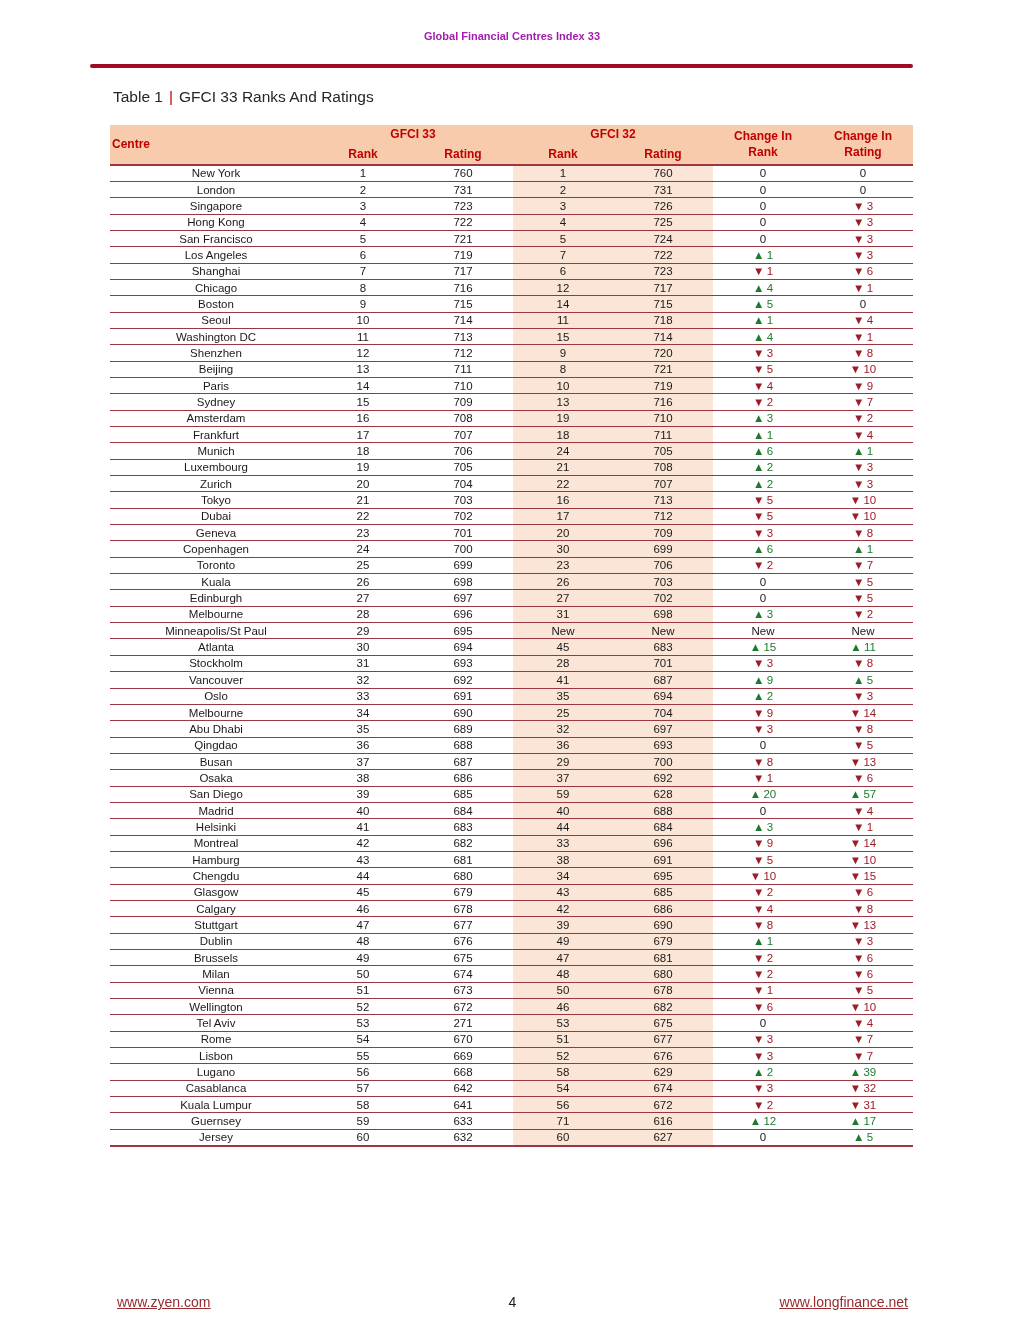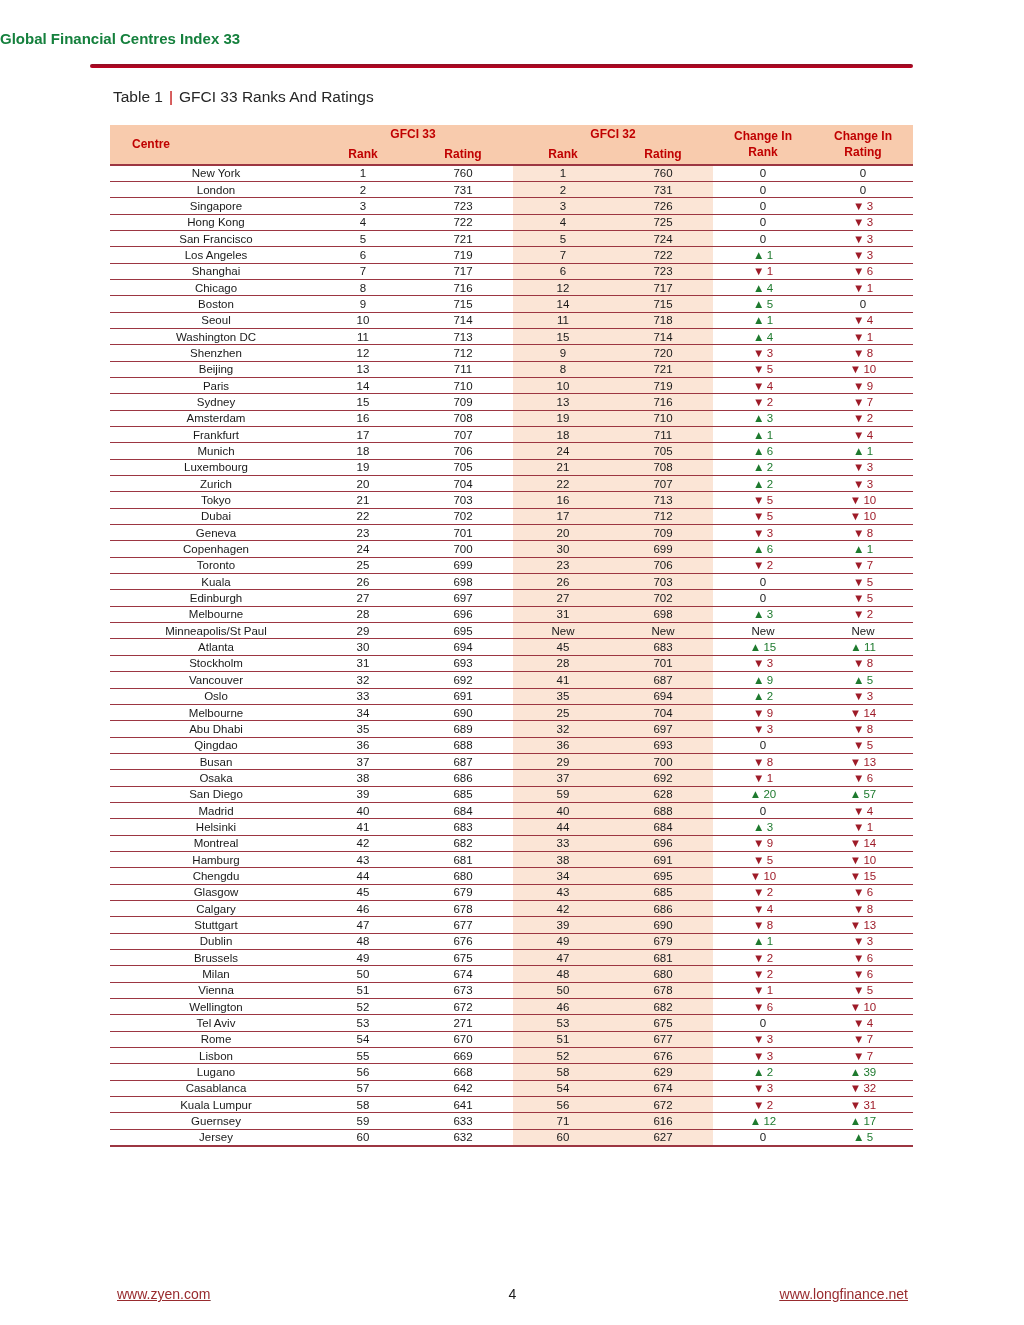--- a/index.html
+++ b/index.html
@@ -6,21 +6,21 @@
   html,body { background:#e9e9e9; }
   body { font-family:"Liberation Sans", sans-serif; }
   .page {
     position:relative; width:1024px; height:1325px; background:#ffffff;
     margin:0 auto; overflow:hidden;
     --header-bg:#F8CBAD; --band-bg:#FBE5D6; --header-text:#C00000;
     --line:#9C3642; --up:#1E7A2E; --down:#9E1B28; --rule:#A8112E;
   }
   .doc-title {
     position:absolute; top:30px; left:0; width:100%;
-    font-size:15px; font-weight:bold; color:#15803d;
+    text-align:center; font-size:11px; font-weight:bold; color:#a21caf;
   }
   .title-rule {
     position:absolute; top:64px; left:90px; width:823px; height:4px;
     background:linear-gradient(to bottom,#8E1024,#C00020);
     border-radius:2px;
   }
   .table-title {
     position:absolute; top:88px; left:113px;
     font-size:15.5px; font-weight:normal; color:#262626;
   }
@@ -29,34 +29,34 @@
     position:absolute; top:125px; left:110px; width:803px;
     border-collapse:collapse; table-layout:fixed;
     border-bottom:2.5px solid var(--line);
   }
   table.gfci thead th {
     background:var(--header-bg); color:var(--header-text);
     font-size:12px; font-weight:bold; text-align:center;
     height:20px; padding:0; line-height:1.3; vertical-align:middle;
   }
   table.gfci thead { border-bottom:2.5px solid var(--line); }
-  table.gfci th.centre { text-align:left; padding-left:22px; }
+  table.gfci th.centre { text-align:left; padding-left:2px; }
   table.gfci tbody td {
     font-size:11.5px; color:#1a1a1a; text-align:center;
     height:16.35px; padding:0; vertical-align:middle;
     border-top:1.8px solid var(--line); background:#ffffff;
   }
   table.gfci tbody td.centre { text-align:center; padding-left:9px; }
   table.gfci tbody td.band { background:var(--band-bg); }
   table.gfci tbody td.up   { color:var(--up);   font-weight:bold; }
   table.gfci tbody td.down { color:var(--down); font-weight:bold; }
   table.gfci tbody td.up .num, table.gfci tbody td.down .num { font-weight:normal; }
   .footer {
     position:absolute; top:1286px; left:117px; width:791px; height:24px;
-    display:flex; align-items:flex-start; justify-content:space-between;
+    display:flex; align-items:flex-end; justify-content:space-between;
     font-size:14px;
     text-decoration:underline;
   }
   .flink {
     color:#982B2E; text-decoration:underline; cursor:pointer;
   }
   .pagenum { color:#1a1a1a; position:absolute; left:50%; transform:translateX(-50%); }
 </style>
 </head>
 <body>

